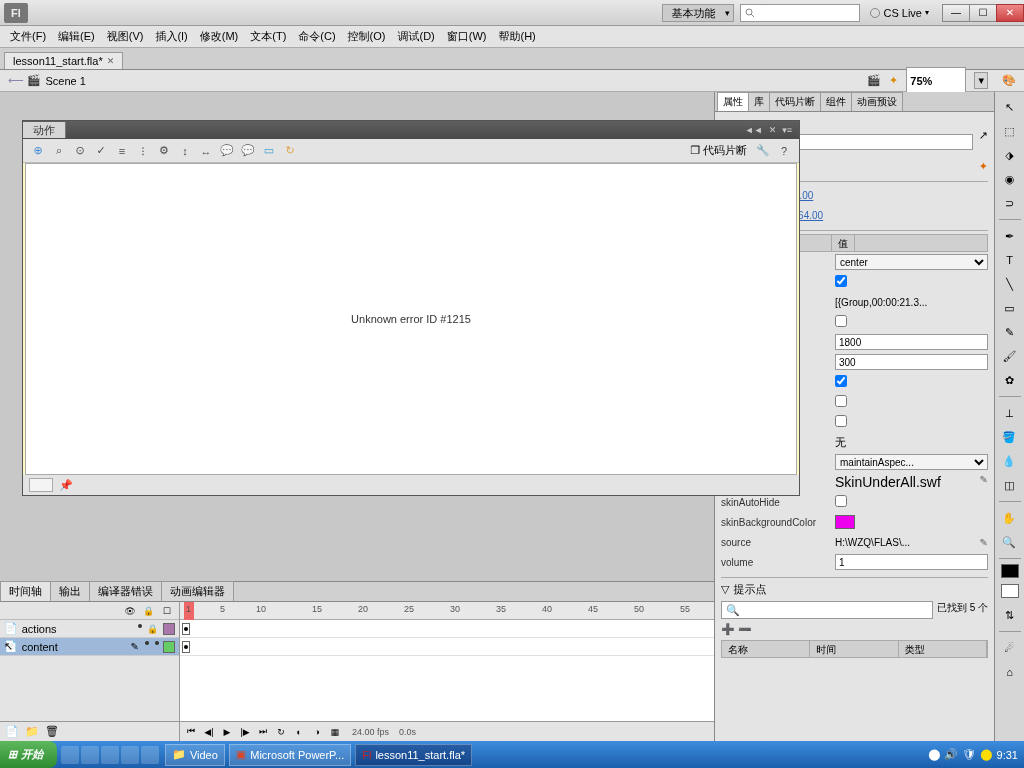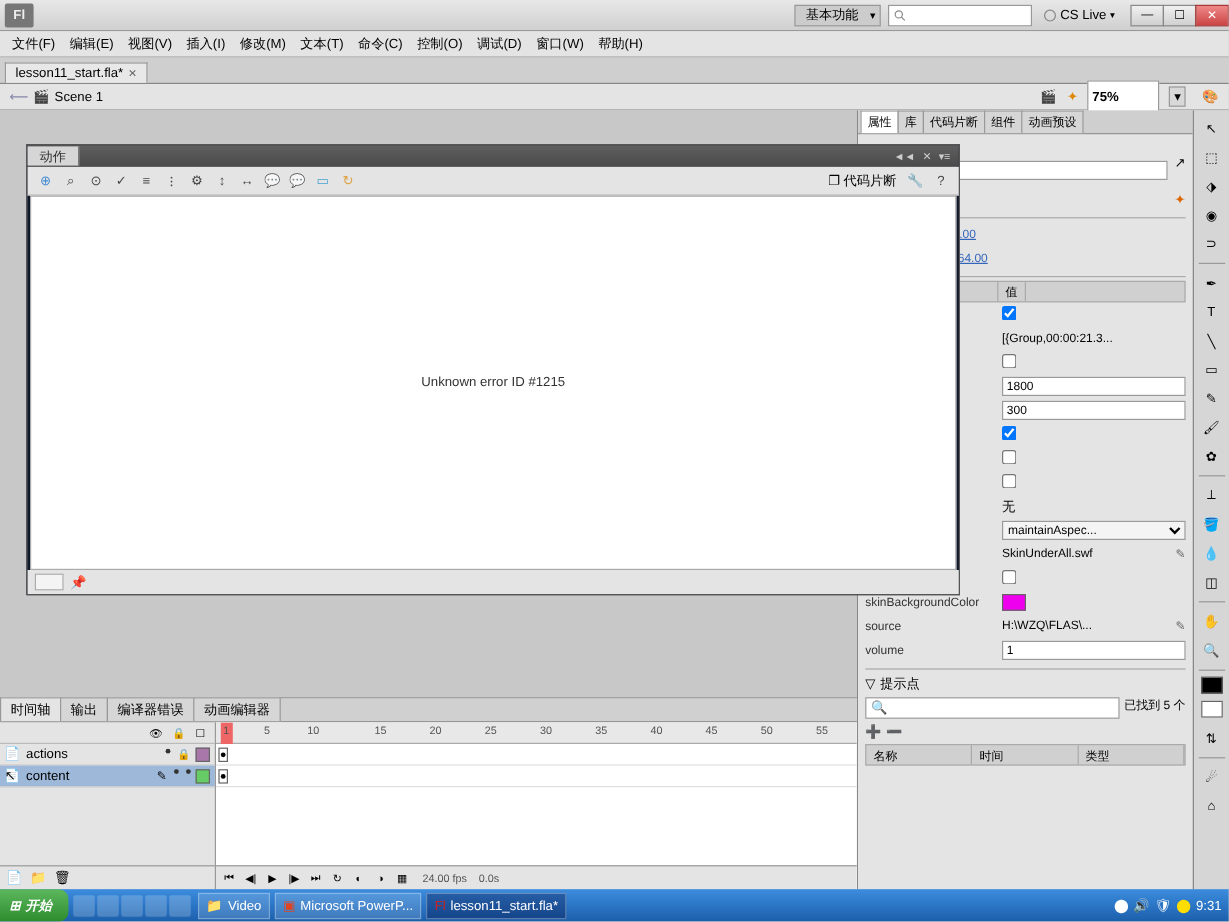--- a/index.html
+++ b/index.html
@@ -41,21 +41,21 @@
 .right-panels { width: 280px; background: #D6D6D6; border-left: 1px solid #888; display:flex; flex-direction:column; overflow:hidden;}
 .tool-col { width: 30px; background: #D6D6D6; border-left: 1px solid #888; display:flex; flex-direction:column; align-items:center; padding-top:4px; gap:2px;}
 .tool-col .tbtn{ width:24px;height:22px; display:flex;align-items:center;justify-content:center; border:1px solid transparent;}
 .tool-col .sep{ width:22px;height:1px;background:#999;margin:3px 0;}
 .tool-col .swatch{width:18px;height:14px;border:1px solid #666;}
 
 
 .stage-placeholder{ flex:1; background:#C8C8C8; position:relative;}
 
 
-.actions-panel { position: absolute; left: 22px; top: 120px; width: 778px; height: 376px; background: #0f172a; border: 1px solid #555; display:flex; flex-direction:column; z-index:10;}
+.actions-panel { position: absolute; left: 22px; top: 120px; width: 778px; height: 376px; background: #fef9c3; border: 1px solid #555; display:flex; flex-direction:column; z-index:10;}
 .actions-title { height: 18px; background: linear-gradient(#5F5F5F,#4A4A4A); display:flex; align-items:center; padding-right:4px;}
 .actions-title .tab { background:#D6D6D6; color:#333; padding:1px 10px; height:16px; border-right:1px solid #777;}
 .actions-title .sp{flex:1;}
 .actions-title .ic{color:#CCC; font-size:9px; margin:0 3px;}
 .actions-tb { height: 24px; background: #E4E4E4; border-bottom:1px solid #BBB; display:flex; align-items:center; padding:0 6px; gap:3px;}
 .actions-tb .ic{ width:18px;height:18px; display:flex;align-items:center;justify-content:center; opacity:0.7;}
 .actions-tb .sp{flex:1;}
 .actions-tb .snippet{ display:flex;align-items:center;gap:3px; padding:0 4px;}
 .actions-body { flex:1; background:#FFF; border:1px solid #AAA; margin:0 2px; display:flex; align-items:center; justify-content:center; color:#333;}
 .actions-foot { height:20px; background:#E4E4E4; display:flex;align-items:center; padding:0 6px; gap:6px;}
@@ -298,20 +298,24 @@
           <span class="rp-coord">264.00</span>
         </div>
       </div>
       <div class="rp-section">
         <div class="rp-colhead">
           <div style="width:110px;"></div>
             <div>值</div>
         </div>
         <div class="rp-row">
             <div class="lbl"></div>
+            <div class="val"><select><option>center</option></select></div>
+          </div>
+        <div class="rp-row">
+            <div class="lbl"></div>
             <div class="val"><input type="checkbox" checked="" style=""></div>
           </div>
         <div class="rp-row">
             <div class="lbl"></div>
             <div class="val" style="font-size:10px;overflow:hidden;">[{Group,00:00:21.3...</div>
           </div>
         <div class="rp-row">
             <div class="lbl">ation</div>
             <div class="val"><input type="checkbox" style=""></div>
           </div>
@@ -339,21 +343,21 @@
             <div class="lbl"></div>
             <div class="val">无</div>
           </div>
         <div class="rp-row">
             <div class="lbl"></div>
             <div class="val"><select><option>maintainAspec...</option></select></div>
           </div>
         <div class="rp-row">
             <div class="lbl">skin</div>
             <div class="val" style="display:flex;">
-              <span style="flex:1;font-size:10px;">SkinUnderAll.swf</span>
+              <span style="flex:1;font-size:14px;">SkinUnderAll.swf</span>
               <span class="pencil">✎</span>
             </div>
           </div>
         <div class="rp-row">
             <div class="lbl">skinAutoHide</div>
             <div class="val"><input type="checkbox" style=""></div>
           </div>
         <div class="rp-row">
             <div class="lbl">skinBackgroundColor</div>
             <div class="val">

